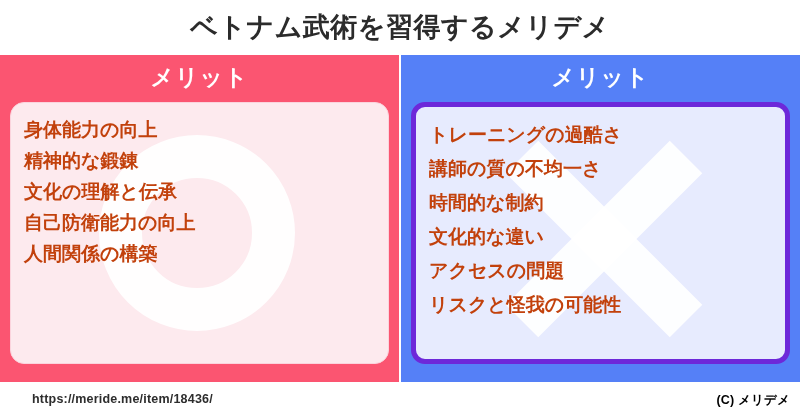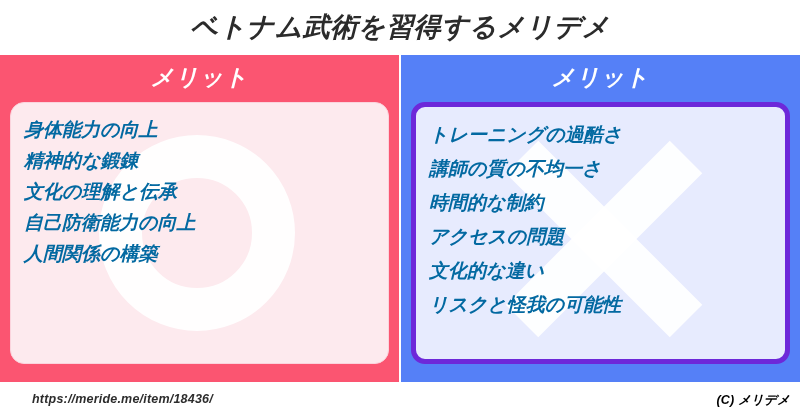--- a/index.html
+++ b/index.html
@@ -12,21 +12,20 @@
     background: #ffffff;
     font-family: "Liberation Sans", "DejaVu Sans", sans-serif;
     overflow: hidden;
   }
   .slide {
     position: relative;
     width: 800px;
     height: 418px;
     background: #ffffff;
     box-sizing: border-box;
-    font-style: italic;
   }
 
   
   .title-bar {
     position: absolute;
     left: 0;
     top: 0;
     width: 800px;
     height: 55px;
     display: flex;
@@ -137,21 +136,21 @@
   .list {
     position: relative;
     z-index: 2;
     margin: 0;
     padding: 11px 0 0 13px;
     list-style: none;
   }
   .list li {
     font-size: 19px;
     font-weight: bold;
-    color: #0369a1;
+    color: #c2410c;
     line-height: 31px;
     white-space: nowrap;
   }
   .list-demerit li {
     line-height: 34px;
     font-size: 19px;
   }
 
   
   .footer {
@@ -216,22 +215,22 @@
       </div>
       <div class="card card-demerit">
         <div class="wm wm-x">
           <span class="b1"></span>
           <span class="b2"></span>
         </div>
         <ul class="list list-demerit">
           <li>トレーニングの過酷さ</li>
           <li>講師の質の不均一さ</li>
           <li>時間的な制約</li>
+          <li>文化的な違い</li>
           <li>アクセスの問題</li>
-          <li>文化的な違い</li>
           <li>リスクと怪我の可能性</li>
         </ul>
       </div>
     </div>
 
   </div>
 
   <div class="footer">
     <div class="footer-url">https://meride.me/item/18436/</div>
     <div class="footer-copy">(C) メリデメ</div>

